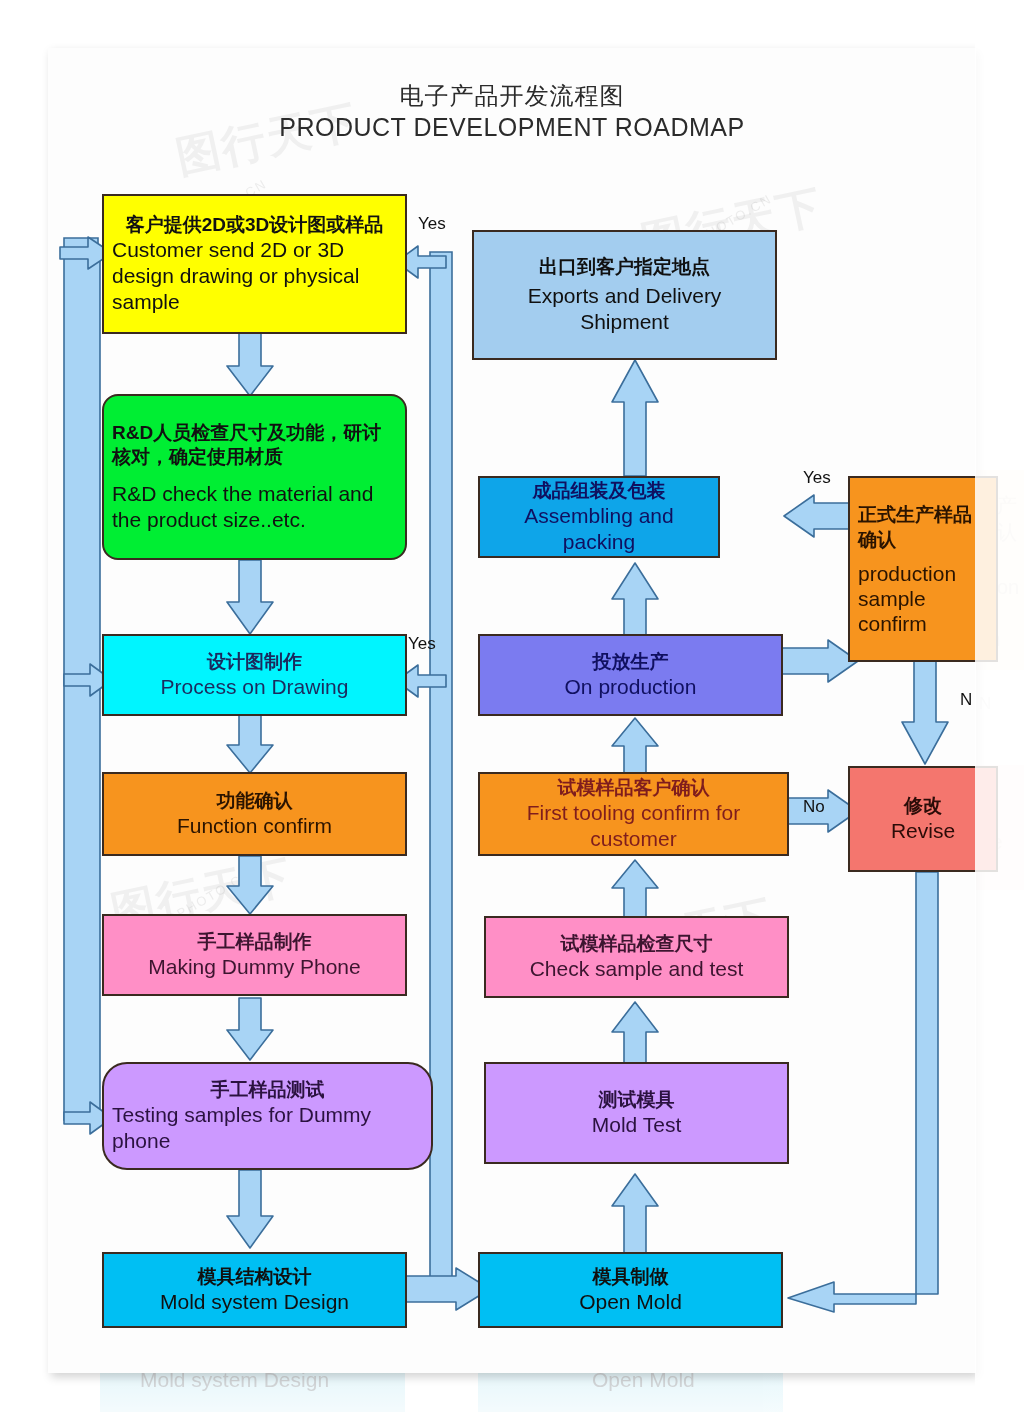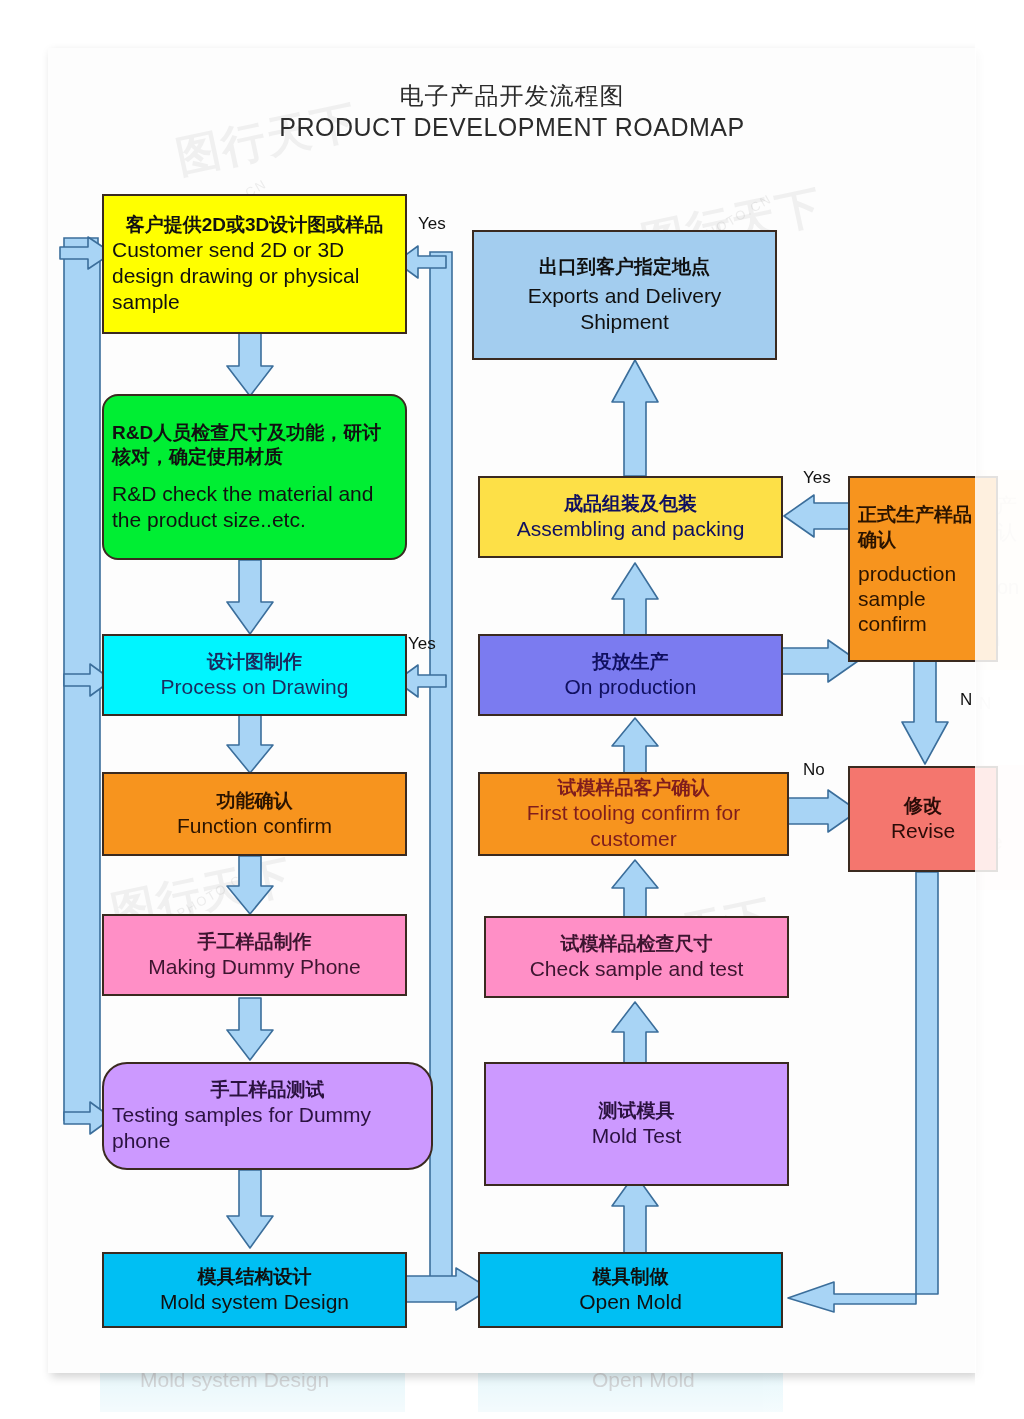--- a/index.html
+++ b/index.html
@@ -267,41 +267,41 @@
   <div class="node center" style="left:102px;top:1252px;width:305px;height:76px;background:#00BFF3;color:#101010;">
     <div class="cn">模具结构设计</div>
     <div class="en">Mold system Design</div>
   </div>
 
   <div class="node center" style="left:478px;top:1252px;width:305px;height:76px;background:#00BFF3;color:#101010;">
     <div class="cn">模具制做</div>
     <div class="en">Open Mold</div>
   </div>
 
-  <div class="node center" style="left:484px;top:1062px;width:305px;height:124px;background:#CC99FF;color:#2b1240;">
+  <div class="node center" style="left:484px;top:1062px;width:305px;height:102px;background:#CC99FF;color:#2b1240;">
     <div class="cn">测试模具</div>
     <div class="en">Mold Test</div>
   </div>
 
   <div class="node center" style="left:484px;top:916px;width:305px;height:82px;background:#FF8FC6;color:#3d1530;">
     <div class="cn">试模样品检查尺寸</div>
     <div class="en">Check sample and test</div>
   </div>
 
   <div class="node center" style="left:478px;top:772px;width:311px;height:84px;background:#F7941E;color:#7f1d1d;">
     <div class="cn">试模样品客户确认</div>
     <div class="en">First tooling confirm for customer</div>
   </div>
 
   <div class="node center" style="left:478px;top:634px;width:305px;height:82px;background:#7B7BF0;color:#101060;">
     <div class="cn">投放生产</div>
     <div class="en">On production</div>
   </div>
 
-  <div class="node center" style="left:478px;top:476px;width:305px;height:82px;background:#fde047;color:#101060;">
+  <div class="node center" style="left:478px;top:476px;width:242px;height:82px;background:#0ea5e9;color:#101060;">
     <div class="cn">成品组装及包装</div>
     <div class="en">Assembling and packing</div>
   </div>
 
   <div class="node center" style="left:472px;top:230px;width:305px;height:130px;background:#A3CDEF;color:#101010;">
     <div class="cn" style="margin-bottom:4px;">出口到客户指定地点</div>
     <div class="en">Exports and Delivery Shipment</div>
   </div>
 
   <div class="node leftal" style="left:848px;top:476px;width:150px;height:186px;background:#F7941E;color:#2b1400;">
@@ -312,16 +312,16 @@
   <div class="node center" style="left:848px;top:766px;width:150px;height:106px;background:#F4766E;color:#2b0c08;">
     <div class="cn">修改</div>
     <div class="en">Revise</div>
   </div>
 
   <div style="position:absolute;left:975px;top:0;width:49px;height:1419px;background:#ffffff;opacity:.86;"></div>
 
   <div class="lbl" style="left:418px;top:214px;">Yes</div>
   <div class="lbl" style="left:408px;top:634px;">Yes</div>
   <div class="lbl" style="left:803px;top:468px;">Yes</div>
-  <div class="lbl" style="left:803px;top:760px;">No</div>
+  <div class="lbl" style="left:803px;top:797px;">No</div>
   <div class="lbl" style="left:960px;top:690px;">N</div>
 
 </div>
 
 </body></html>

